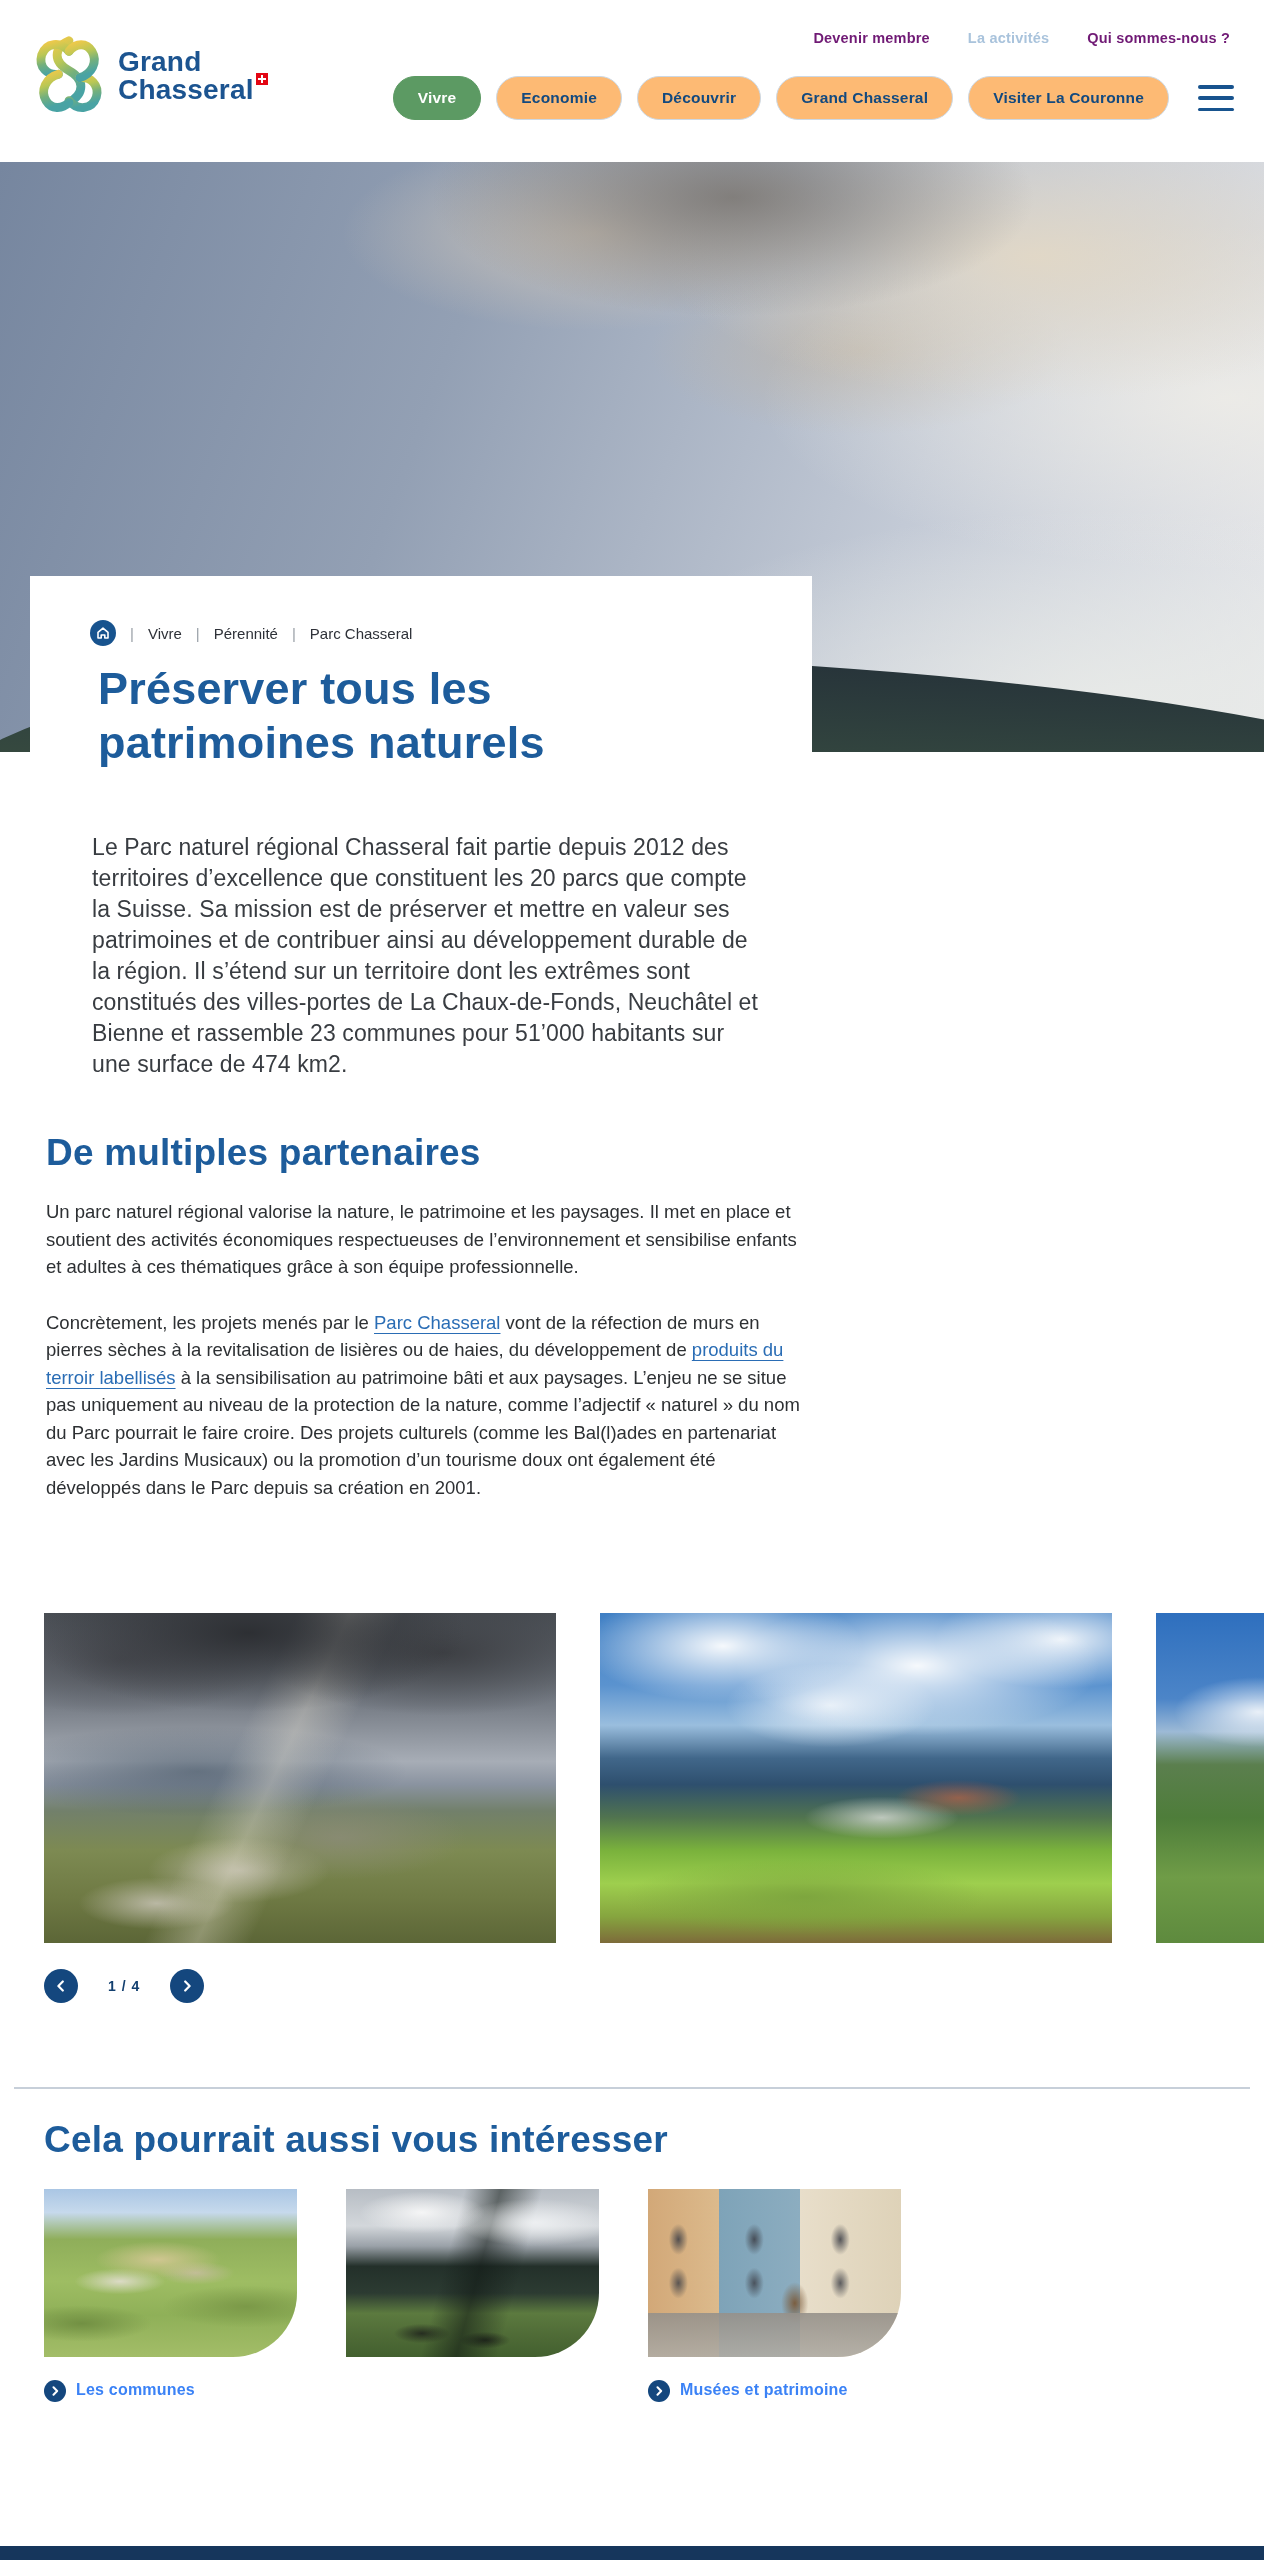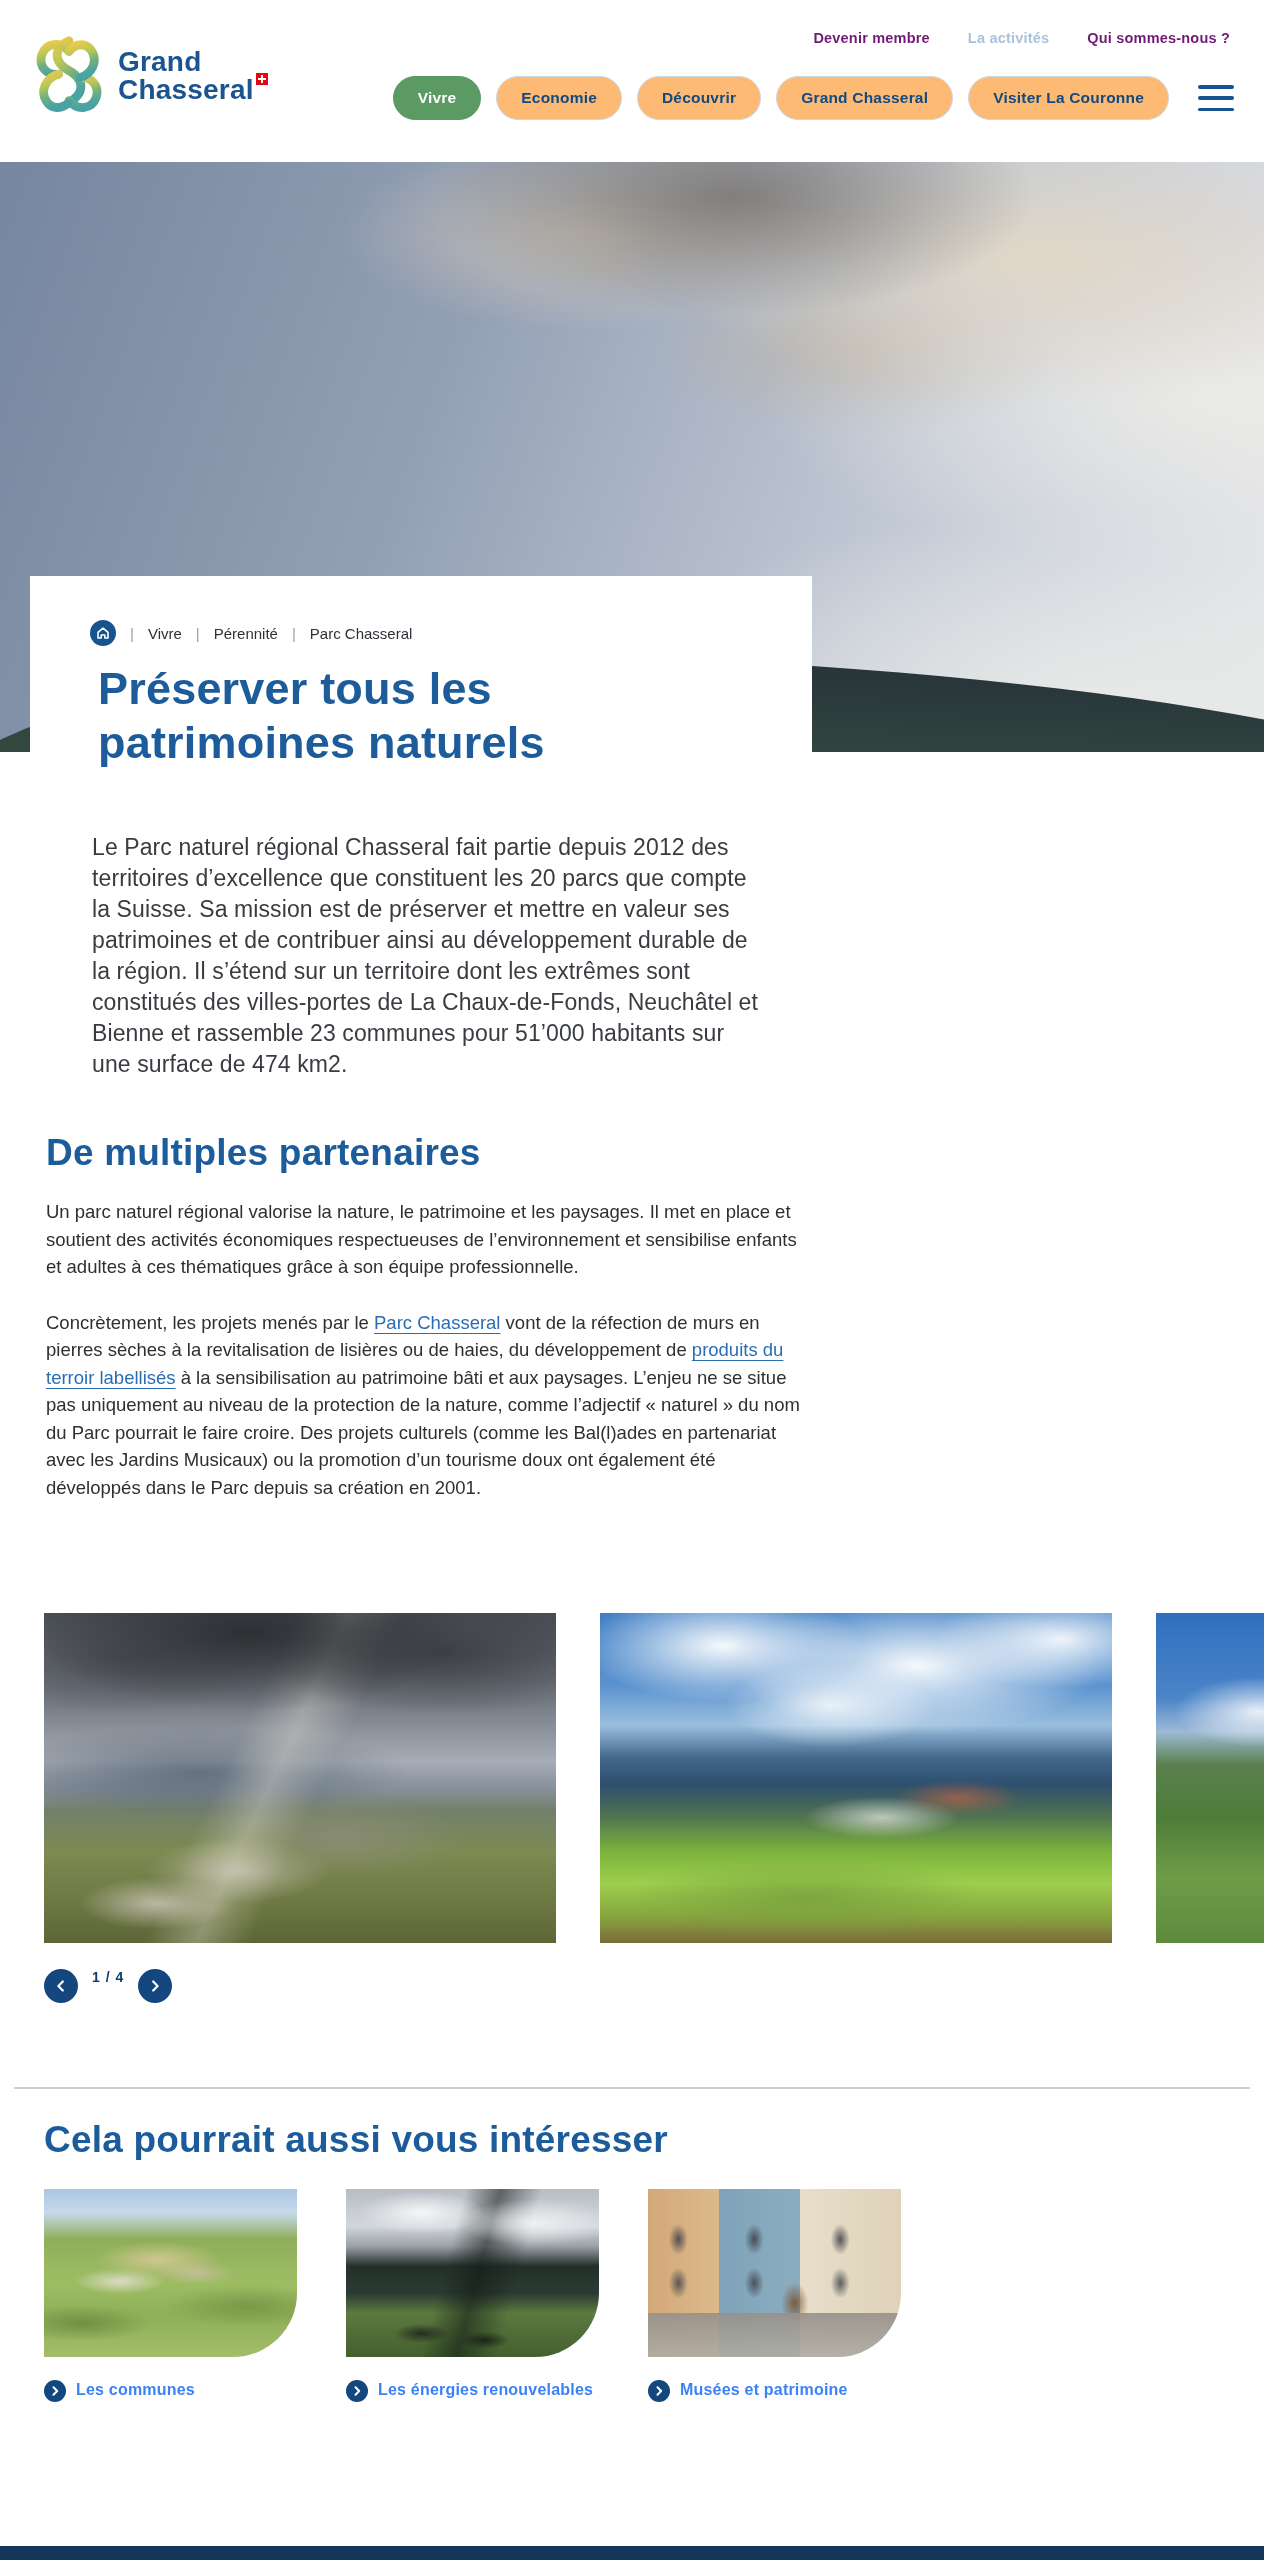--- a/index.html
+++ b/index.html
@@ -77,21 +77,21 @@
     radial-gradient(ellipse 180px 70px at 90% 8%, rgba(255,255,255,.9), transparent 70%),
     radial-gradient(ellipse 150px 60px at 45% 28%, rgba(244,248,252,.85), transparent 70%),
     radial-gradient(ellipse 90px 26px at 70% 56%, rgba(220,100,60,.55), transparent 70%),
     radial-gradient(ellipse 110px 30px at 55% 62%, rgba(235,235,235,.7), transparent 70%),
     radial-gradient(ellipse 240px 50px at 40% 86%, rgba(120,160,60,.8), transparent 75%);}
   .ci3{background:linear-gradient(#2e6fbe 0%,#4c85c8 26%,#9dbad6 36%,#5b7f4e 46%,#4e7d3a 62%,#6f9c47 80%,#5e8a3e 100%);}
   .ci3::before{content:"";position:absolute;inset:0;background:
     radial-gradient(ellipse 120px 50px at 20% 30%, rgba(255,255,255,.85), transparent 70%),
     radial-gradient(ellipse 160px 120px at 70% 48%, rgba(44,84,36,.9), transparent 70%),
     radial-gradient(ellipse 120px 160px at 85% 60%, rgba(58,100,44,.9), transparent 70%);}
-  .car-controls{display:flex;gap:14px;margin:26px 0 0 44px;}
+  .car-controls{display:flex;align-items:center;gap:30px;margin:26px 0 0 44px;}
   .car-btn{width:34px;height:34px;border-radius:50%;background:#14477e;border:none;display:flex;align-items:center;justify-content:center;cursor:pointer;padding:0;}
   .car-count{font-size:14px;font-weight:bold;color:#123f6f;letter-spacing:1px;}
 
   
   .divider{margin:84px 14px 0;border:none;border-top:2px solid #c7cfd9;}
   .related{margin:30px 44px 0;}
   .cards{display:grid;grid-template-columns:repeat(4,253px);column-gap:49px;margin-top:28px;}
   .card{cursor:pointer;}
   .card-img{width:253px;height:168px;border-radius:0 0 64px 0;position:relative;overflow:hidden;}
   .k1{background:linear-gradient(#aac6e4 0%,#c6d9ec 14%,#8fae5a 30%,#9ebd63 55%,#8fb058 75%,#a3bd68 100%);}
@@ -251,28 +251,20 @@
             <svg width="10" height="10" viewBox="0 0 12 12" aria-hidden="true">
                 <path d="M4.2 1.5 L8.6 6 L4.2 10.5" fill="none" stroke="#ffffff" stroke-width="2.4" stroke-linecap="round" stroke-linejoin="round"></path>
               </svg>
           </span>
           <span class="card-label">Les communes</span>
         </div>
       </div>
 
       <div class="card">
         <div class="card-img k2"></div>
-        <div class="card-title">
-          <span class="chev-circle">
-            <svg width="10" height="10" viewBox="0 0 12 12" aria-hidden="true">
-                <path d="M4.2 1.5 L8.6 6 L4.2 10.5" fill="none" stroke="#ffffff" stroke-width="2.4" stroke-linecap="round" stroke-linejoin="round"></path>
-              </svg>
-          </span>
-          <span class="card-label">Les énergies renouvelables</span>
-        </div>
       </div>
 
 
       <div class="card">
         <div class="card-img k4"></div>
         <div class="card-title">
           <span class="chev-circle">
             <svg width="10" height="10" viewBox="0 0 12 12" aria-hidden="true">
                 <path d="M4.2 1.5 L8.6 6 L4.2 10.5" fill="none" stroke="#ffffff" stroke-width="2.4" stroke-linecap="round" stroke-linejoin="round"></path>
               </svg>

